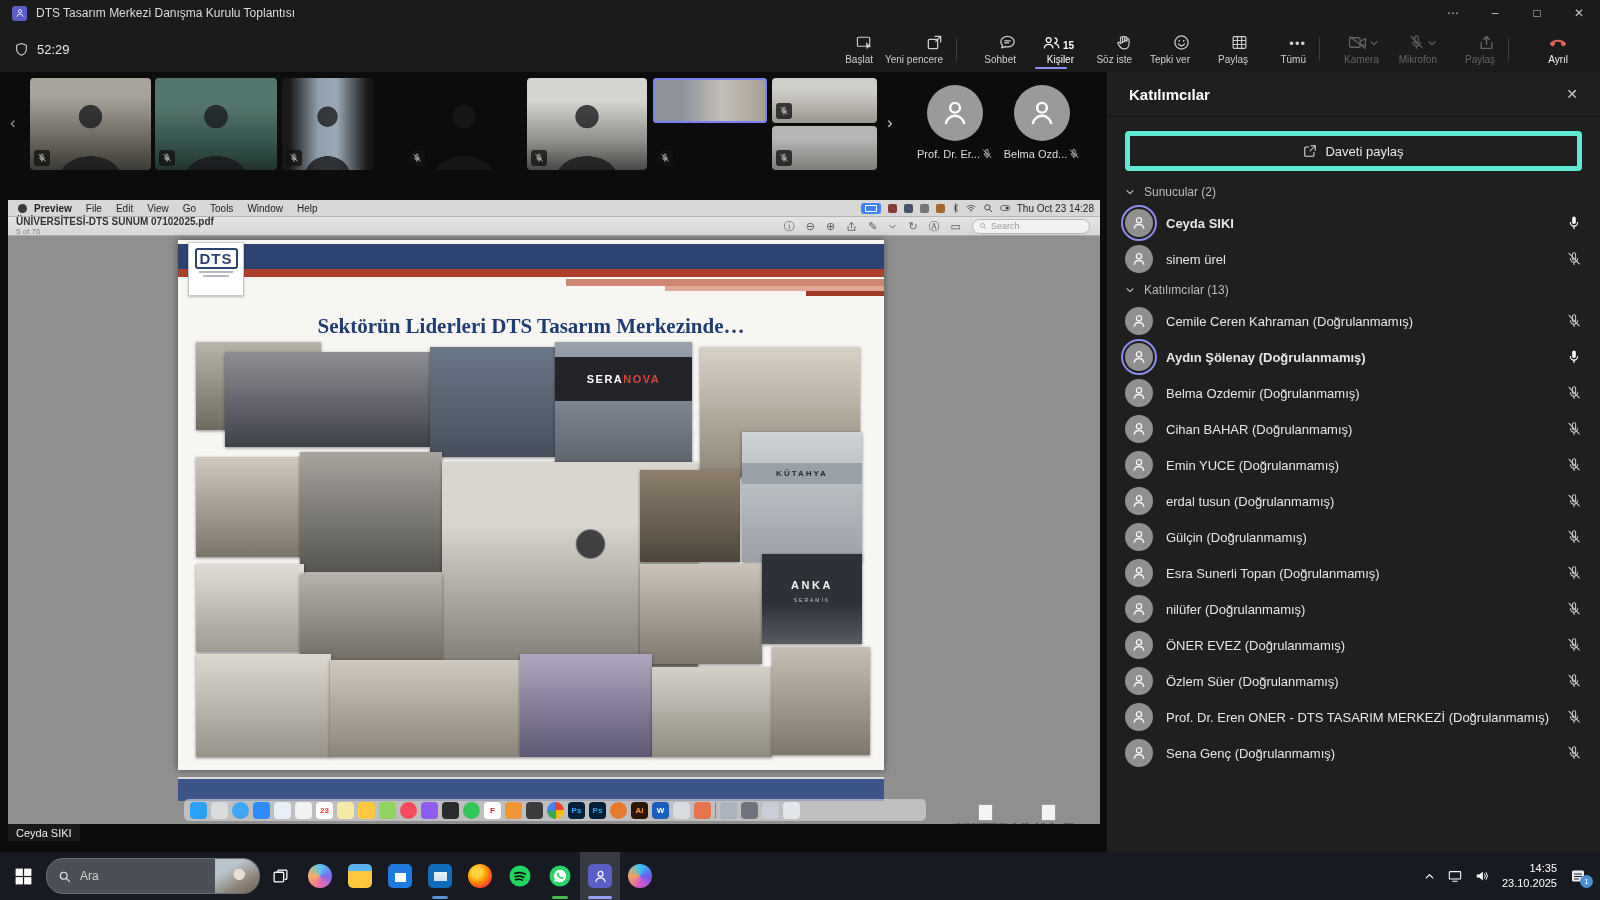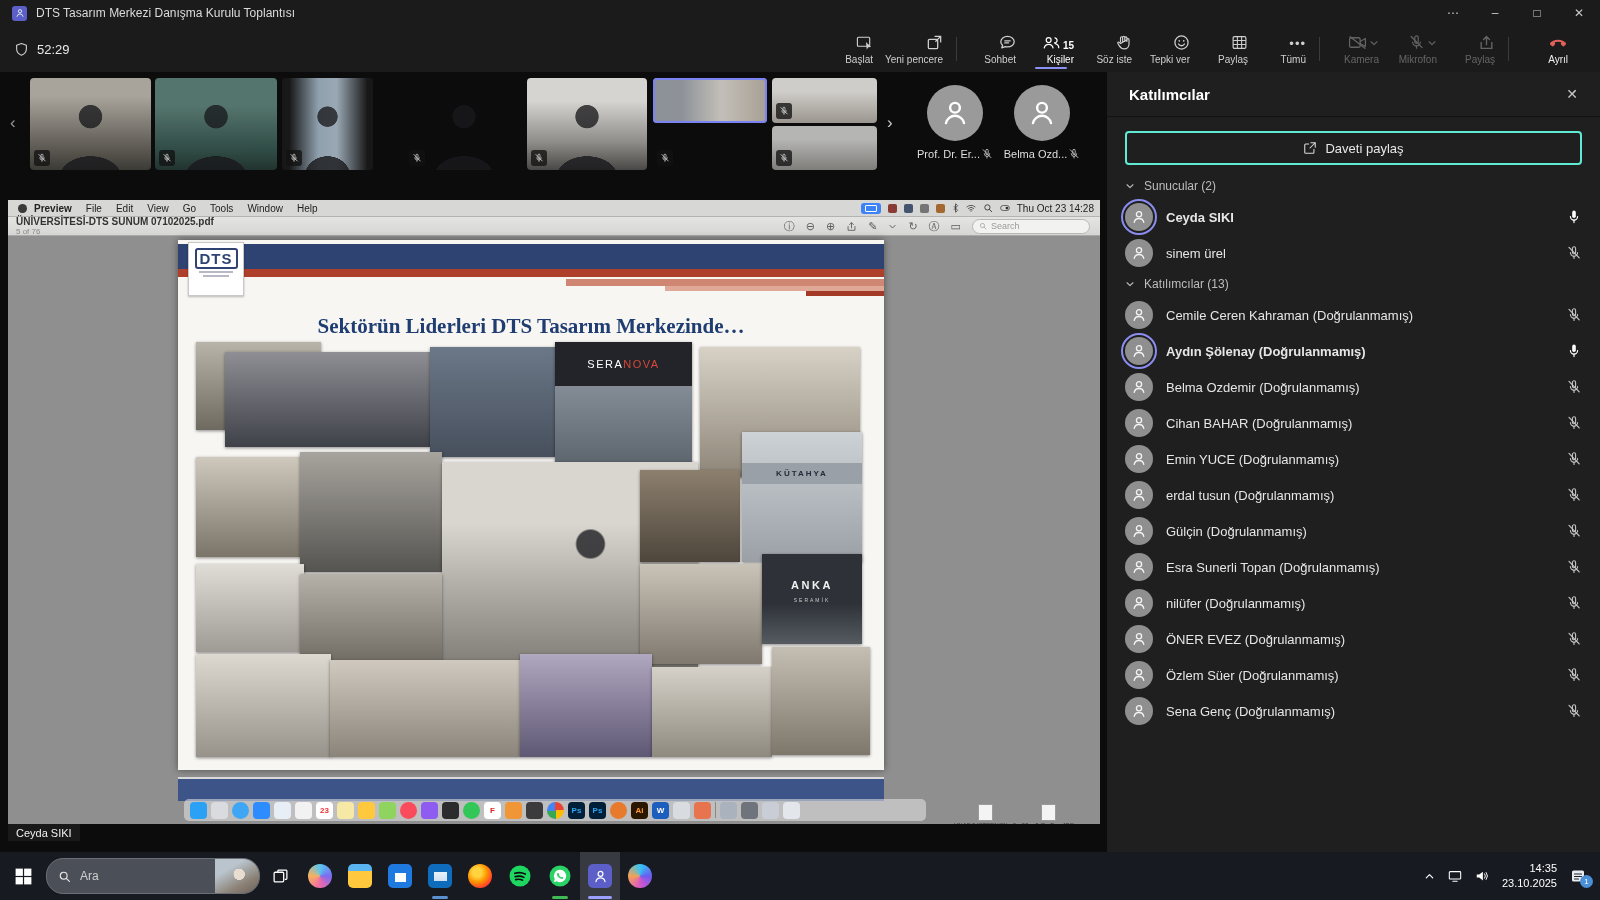--- a/index.html
+++ b/index.html
@@ -73,21 +73,21 @@
   .band-red{position:absolute;left:0;top:29px;width:100%;height:8px;background:#ae3f2a}
   .band-salmon{position:absolute;right:0;top:39px;width:45%;height:7px;background:#cf8672}
   .band-pale{position:absolute;right:0;top:46px;width:31%;height:5px;background:#e0a897}
   .band-red2{position:absolute;right:0;top:51px;width:11%;height:5px;background:#a23a27}
   .dtslogo{position:absolute;left:10px;top:2px;width:54px;height:52px;background:#fff;border:1px solid #c9c9c9;box-shadow:0 1px 2px rgba(0,0,0,.25);display:flex;flex-direction:column;align-items:center}
   .dtslogo .dts{margin-top:5px;font-weight:700;font-size:15px;color:#2e4372;border:2px solid #2e4372;border-radius:3px;padding:0 3px;letter-spacing:1px}
   .dtslogo .ln{width:34px;height:2px;background:#b9b9c6;margin-top:2px}
   .slide-title{position:absolute;left:0;top:74px;width:100%;text-align:center;font-family:"Liberation Serif",serif;font-weight:700;font-size:21px;color:#1f3d70}
   #collage{position:absolute;left:18px;top:100px;width:670px;height:420px}
   .ph{position:absolute;box-shadow:0 1px 3px rgba(0,0,0,.45)}
-  .ph-band{position:absolute;left:0;top:0;width:100%;height:36%;background:#23242a;display:flex;align-items:center;justify-content:center;font-weight:400;font-size:11px;letter-spacing:1.5px}
+  .ph-band{position:absolute;left:0;top:15px;width:100%;height:36%;background:#23242a;display:flex;align-items:center;justify-content:center;font-weight:700;font-size:11px;letter-spacing:1.5px}
   .sera1{color:#fff}.sera2{color:#d5473a}
   .kut-band{position:absolute;left:0;top:24%;width:100%;height:16%;background:#99a0a8;display:flex;align-items:center;justify-content:center;color:#222b36;font-size:8px;font-weight:700;letter-spacing:2px}
   .anka-txt{position:absolute;left:0;top:28%;width:100%;text-align:center;color:#f2f2f2;font-weight:700;font-size:11px;letter-spacing:2.5px}
   .anka-sub{position:absolute;left:0;top:48%;width:100%;text-align:center;color:#c9c9c9;font-size:5px;letter-spacing:2px}
   #nextpage{position:absolute;left:170px;top:541px;width:706px;height:22px;background:#3c5487;border-top:2px solid #d8d8d8}
 
   #dock{position:absolute;left:176px;top:563px;width:742px;height:22px;border-radius:5px;background:rgba(232,232,232,.55);display:flex;align-items:center;gap:4px;padding:0 6px;box-sizing:border-box}
   .dk{width:17px;height:17px;border-radius:4px;flex:0 0 auto;display:flex;align-items:center;justify-content:center;font-size:8px;font-weight:700}
   .dk.round{border-radius:50%}
   .dksep{width:1px;height:16px;background:rgba(80,80,80,.5);flex:0 0 auto}
@@ -97,21 +97,21 @@
   .df-name{margin-top:1px;font-size:6px;color:#333;text-align:center;line-height:1.2;word-break:break-all}
 
   #presenter-tag{position:absolute;left:8px;top:752px;height:17px;background:#191919;color:#f0f0f0;font-size:11px;display:flex;align-items:center;padding:0 8px;z-index:5}
 
   
   #panel{position:absolute;left:1107px;top:72px;width:493px;height:780px;background:#1f1f1f;color:#e6e6e6;overflow:hidden}
   .phead{height:44px;display:flex;align-items:center;border-bottom:1px solid #121212;padding:0 22px}
   .phead .t{font-size:15px;font-weight:700;color:#fff}
   .pclose{margin-left:auto;color:#c9c9c9;font-size:14px;cursor:pointer}
   .invitewrap{padding:14px 18px 8px}
-  .invitebtn{height:30px;border:2px solid #5eead4;border-radius:4px;display:flex;align-items:center;justify-content:center;gap:8px;font-size:13px;color:#e8e8e8;cursor:pointer}
+  .invitebtn{height:30px;border:5px solid #5eead4;border-radius:4px;display:flex;align-items:center;justify-content:center;gap:8px;font-size:13px;color:#e8e8e8;cursor:pointer}
   .invitebtn svg{width:14px;height:14px;color:#dcdcdc}
   .psec{height:26px;display:flex;align-items:center;gap:9px;padding:0 18px;color:#bdbdbd;font-size:12px;cursor:pointer}
   .psec svg{width:10px;height:10px}
   .prow{height:36px;display:flex;align-items:center;padding:0 18px;cursor:pointer}
   .pav{width:28px;height:28px;border-radius:50%;background:#8f8f8f;display:flex;align-items:center;justify-content:center;color:#f4f4f4;flex:0 0 auto}
   .pav svg{width:16px;height:16px}
   .pav.ring{outline:2px solid #8b8cf0;outline-offset:2px}
   .pname{margin-left:13px;font-size:13px;color:#e6e6e6;white-space:nowrap}
   .pname.b{font-weight:700}
   .pmic{margin-left:auto;width:16px;height:16px;color:#c6c6c6}
@@ -810,20 +810,31 @@
     <svg class="pmic">
         <use href="#m-off"></use>
       </svg>
   </div>
   <div class="prow">
     <span class="pav">
         <svg>
           <use href="#m-person"></use>
         </svg>
       </span>
+    <span class="pname">Prof. Dr. Eren ONER - DTS TASARIM MERKEZİ (Doğrulanmamış)</span>
+    <svg class="pmic">
+        <use href="#m-off"></use>
+      </svg>
+  </div>
+  <div class="prow">
+    <span class="pav">
+        <svg>
+          <use href="#m-person"></use>
+        </svg>
+      </span>
     <span class="pname">Sena Genç (Doğrulanmamış)</span>
     <svg class="pmic">
         <use href="#m-off"></use>
       </svg>
   </div>
 </div>
 
 <div id="taskbar">
   <div class="startbtn">
       <svg>

